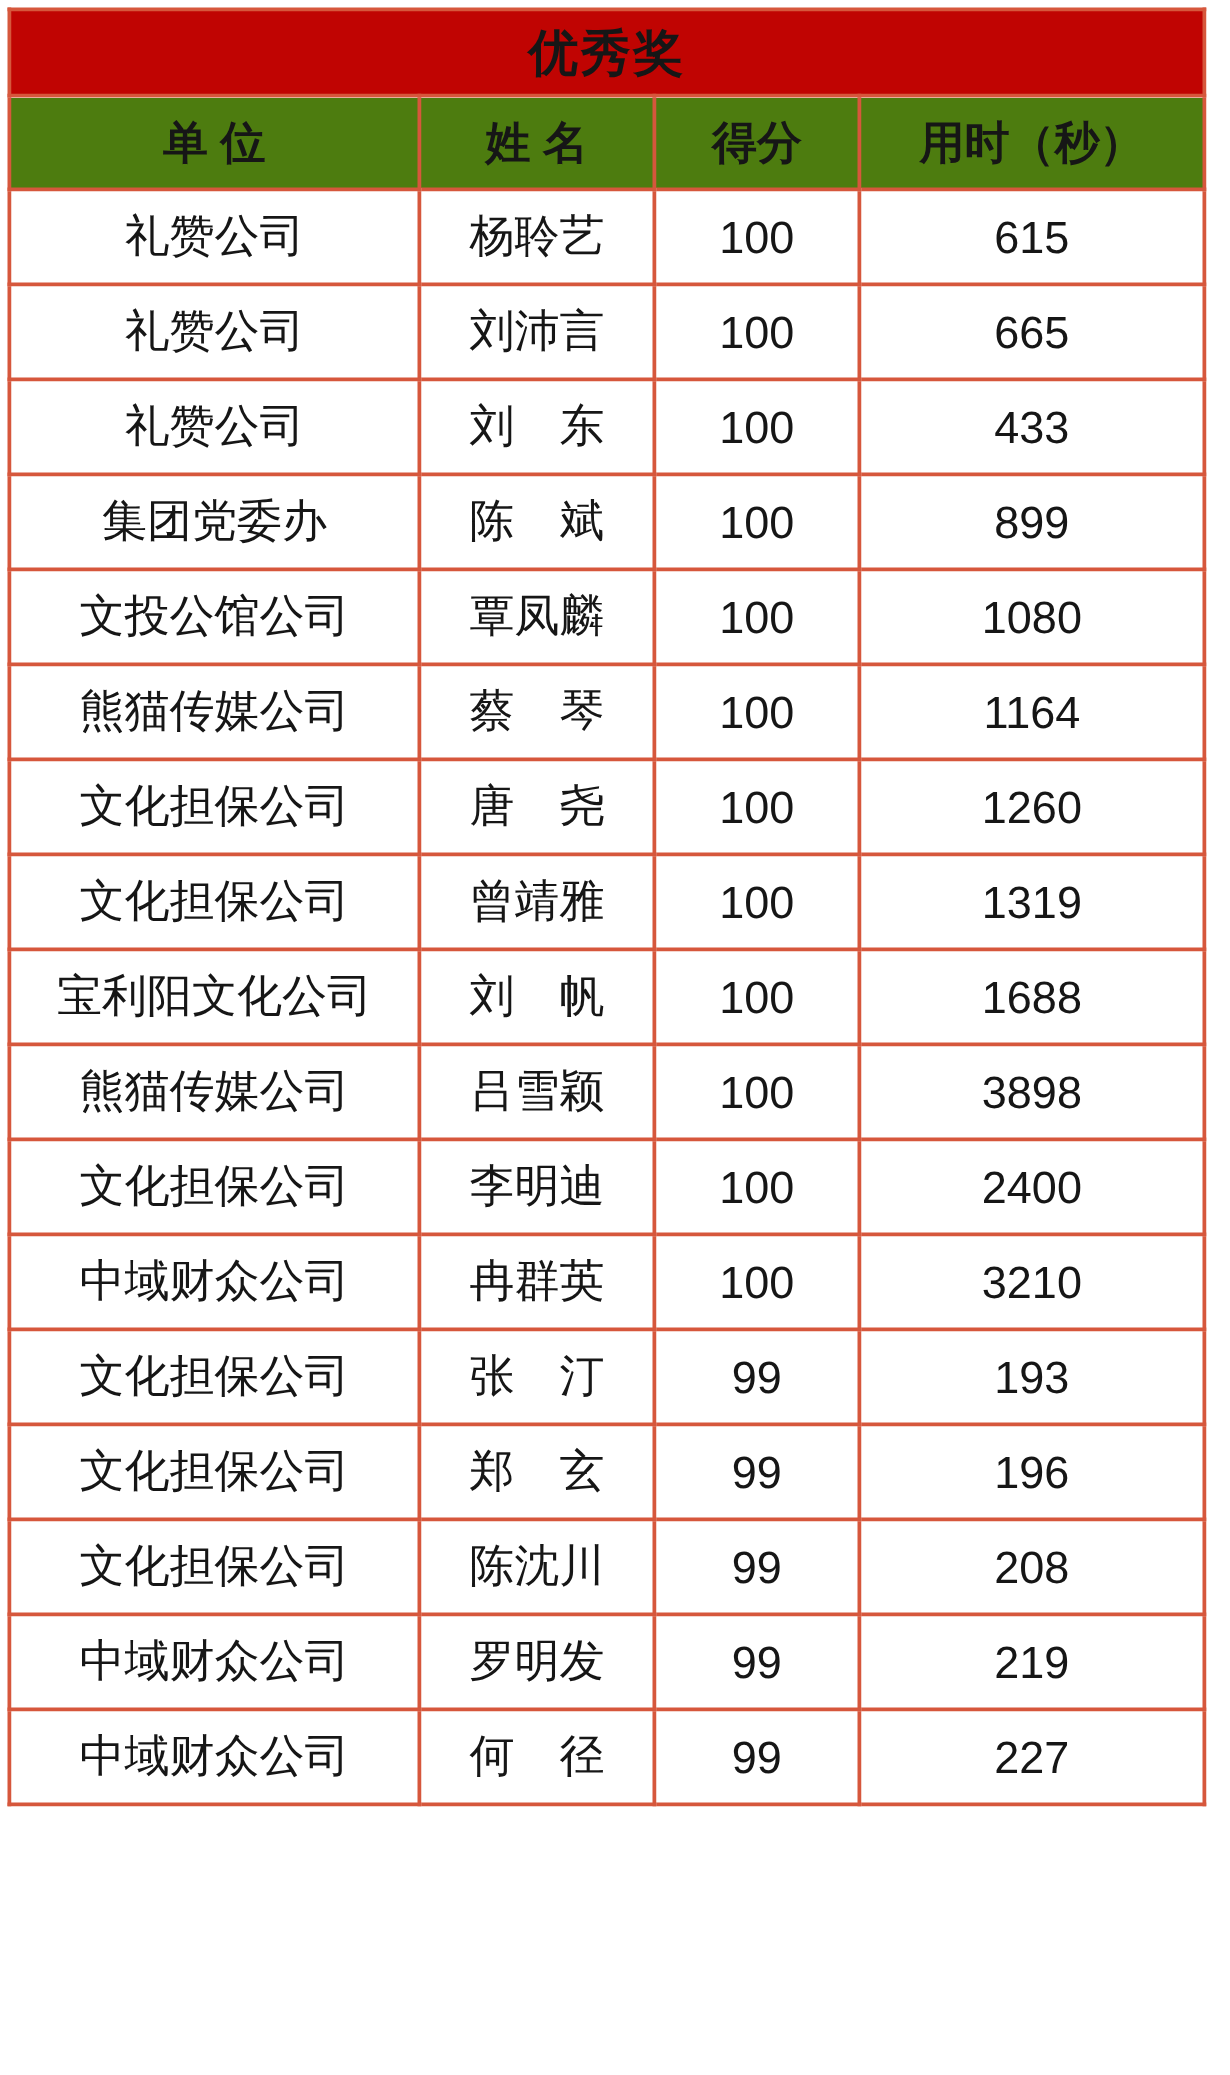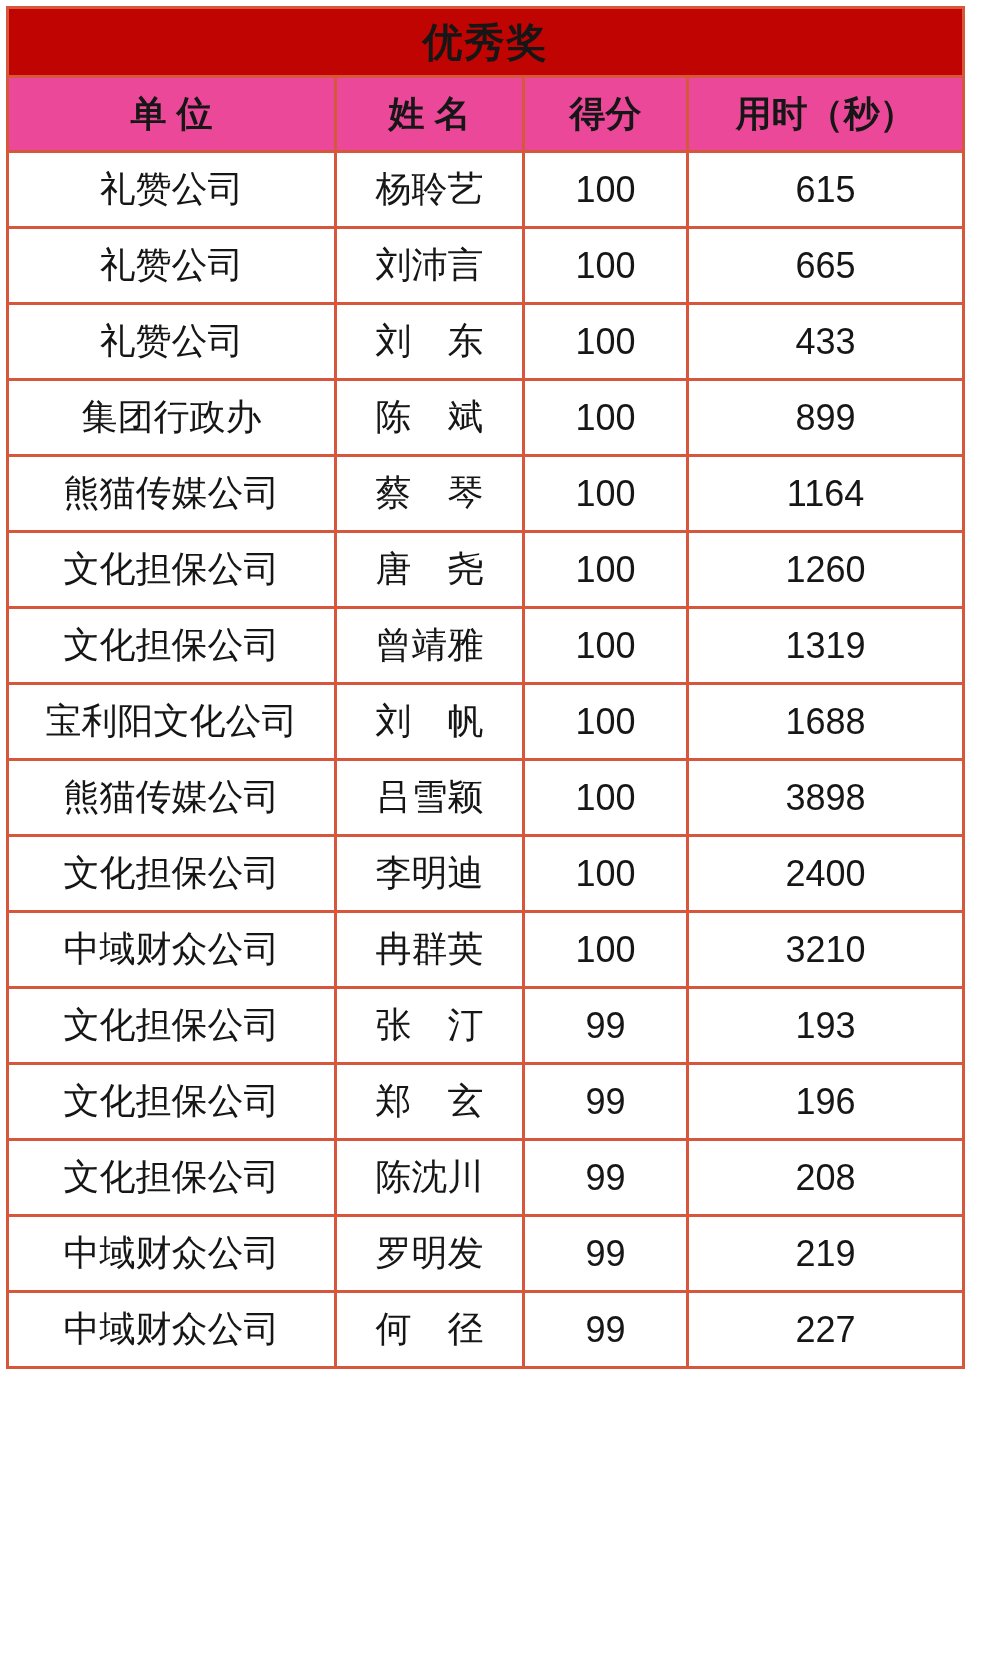--- a/index.html
+++ b/index.html
@@ -44,21 +44,21 @@
     color: var(--title-text);
     font-size: 40px;
     font-weight: bold;
     height: 64px;
     letter-spacing: 2px;
   }
   .header-row th {
     font-size: 36px;
     font-weight: bold;
     height: 70px;
-    background: #ec4899;
+    background: #4d7c0f;
   }
   .data-row td {
     font-size: 36px;
     font-weight: normal;
     height: 71px;
     background: #ffffff;
   }
 </style>
 </head>
 <body>
@@ -98,27 +98,33 @@
   </tr>
 
   <tr class="data-row">
     <td>礼赞公司</td>
     <td>刘　东</td>
     <td>100</td>
     <td>433</td>
   </tr>
 
   <tr class="data-row">
-    <td>集团行政办</td>
+    <td>集团党委办</td>
     <td>陈　斌</td>
     <td>100</td>
     <td>899</td>
   </tr>
 
 
+  <tr class="data-row">
+    <td>文投公馆公司</td>
+    <td>覃凤麟</td>
+    <td>100</td>
+    <td>1080</td>
+  </tr>
 
   <tr class="data-row">
     <td>熊猫传媒公司</td>
     <td>蔡　琴</td>
     <td>100</td>
     <td>1164</td>
   </tr>
 
   <tr class="data-row">
     <td>文化担保公司</td>

